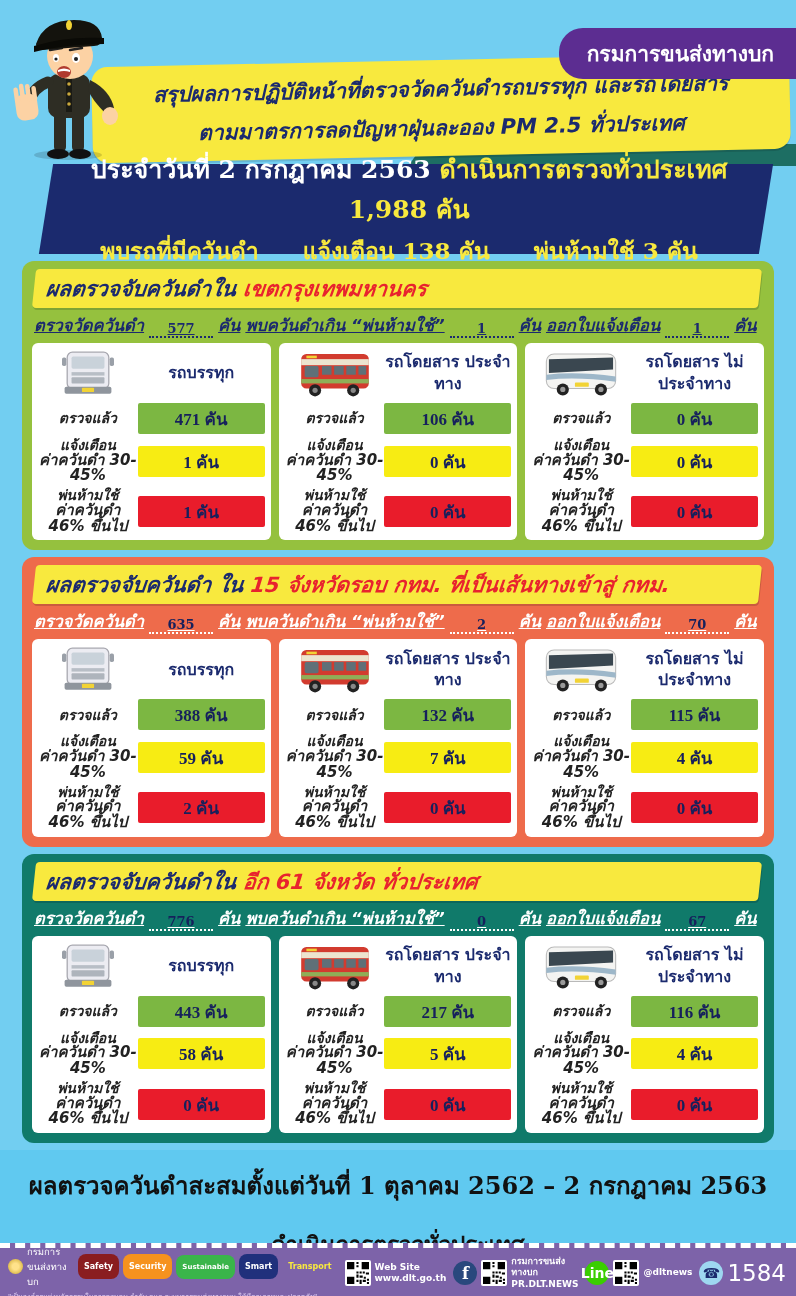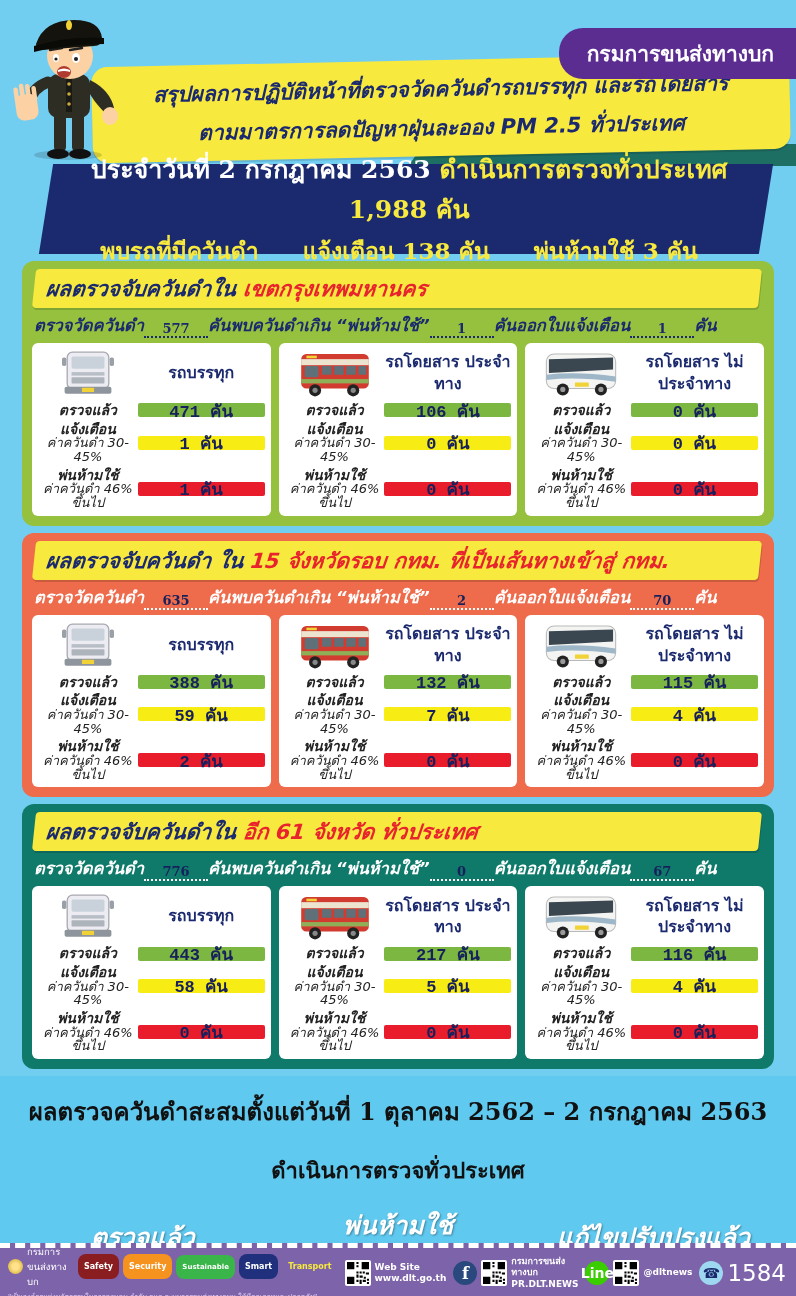--- a/index.html
+++ b/index.html
@@ -25,34 +25,34 @@
 
   
   .panel { margin:7px 22px 0 22px; border-radius:12px; padding:6px 10px 10px 10px; }
   .panel.green { background:#95c13e; }
   .panel.orange { background:#ee6b4b; }
   .panel.teal { background:#107a6a; }
   .sec-head { background:#f8e93e; border-radius:4px; padding:3px 12px; transform:skewX(-6deg); font-weight:bold; font-style:italic; font-size:21px; margin:2px 4px 2px 2px; box-shadow:1px 2px 0 rgba(0,0,0,.15); }
   .sec-head .pre { color:#1b2a6e; }
   .sec-head .hl { color:#e8232e; }
   .prov { color:#fff; font-style:italic; font-size:10.5px; white-space:nowrap; margin:1px 2px; }
-  .stats { display:flex; align-items:flex-end; font-weight:bold; font-style:italic; font-size:16.5px; margin:4px 2px 5px 2px; white-space:nowrap; }
+  .stats { display:flex; align-items:flex-end; gap:5px; font-weight:bold; font-style:italic; font-size:16.5px; margin:4px 2px 5px 2px; white-space:nowrap;text-decoration:underline; }
   .stats.dark { color:#1b2a6e; }
   .stats.light { color:#fff; }
   .dotnum { display:inline-block; min-width:64px; text-align:center; border-bottom:2px dotted currentColor; font-family:"DejaVu Serif", serif; font-style:normal; font-size:13px; line-height:1; color:#1b2a6e; padding-bottom:1px; }
   .stats.light .dotnum { color:#16205c; border-color:#fff; }
 
   .cards { display:flex; gap:8px; }
   .card { flex:1; background:#fff; border-radius:6px; padding:4px 6px 6px 6px; display:grid; grid-template-columns:44% 56%; grid-auto-rows:auto; align-items:center; row-gap:4px; }
   .vimg { display:flex; justify-content:center; align-items:center; height:52px; }
   .vtitle { color:#1b2a6e; font-family:"DejaVu Serif", serif; font-weight:bold; font-size:16px; text-align:center; line-height:1.35; }
   .rlabel { text-align:center; color:#222; line-height:1.05; }
   .rlabel .lbl { font-weight:bold; font-style:italic; font-size:14px; display:block; }
-  .rlabel .sub { font-weight:normal; font-style:italic; font-size:13px; display:block; }
-  .cell { height:14px; border-radius:2px; display:flex; justify-content:center; align-items:center; font-family:Liberation Mono, monospace; font-weight:bold; font-size:17px; color:#16205c; }
+  .rlabel .sub { font-weight:bold; font-style:italic; font-size:15px; display:block; }
+  .cell { height:31px; border-radius:2px; display:flex; justify-content:center; align-items:center; font-family:Liberation Serif, serif; font-weight:bold; font-size:17px; color:#16205c; }
   .cell.g { background:#7cb742; }
   .cell.y { background:#f7ec13; }
   .cell.r { background:#e91c2b; }
 
   
   .summary { margin-top:7px; background:#60c9f0; padding:16px 28px 14px 28px; height:258px; }
   .summary .t1 { text-align:center; font-family:"DejaVu Serif", serif; font-weight:bold; font-size:24px; color:#111; }
   .summary .t2 { text-align:center; font-family:"DejaVu Serif", serif; font-weight:bold; font-size:22px; color:#111; margin-top:22px; }
   .sumcols { display:flex; gap:26px; margin-top:20px; }
   .sumcol { flex:1; display:flex; flex-direction:column; align-items:center; }

